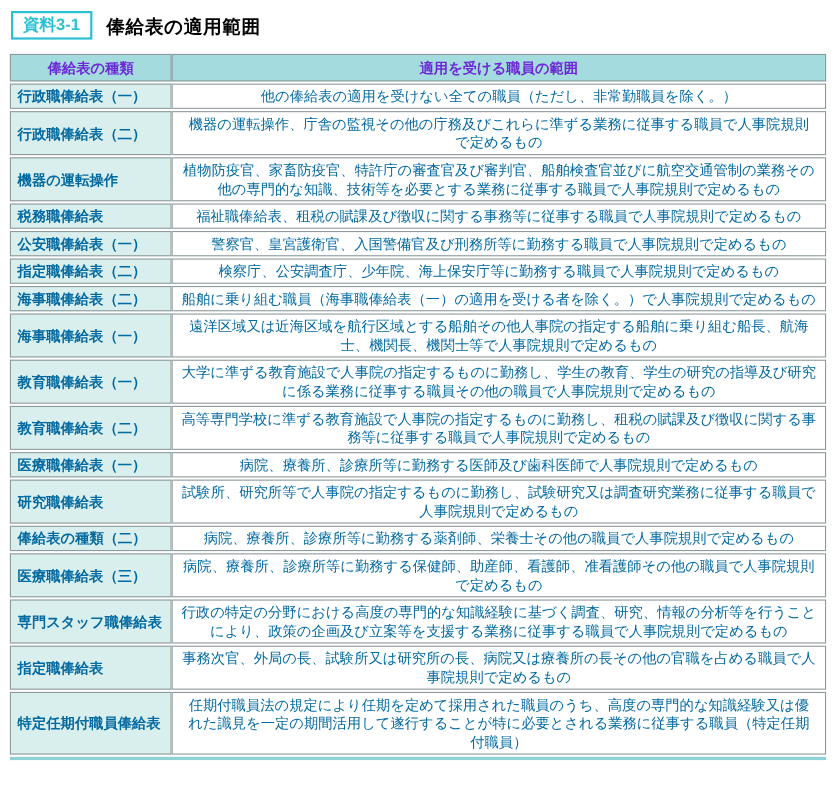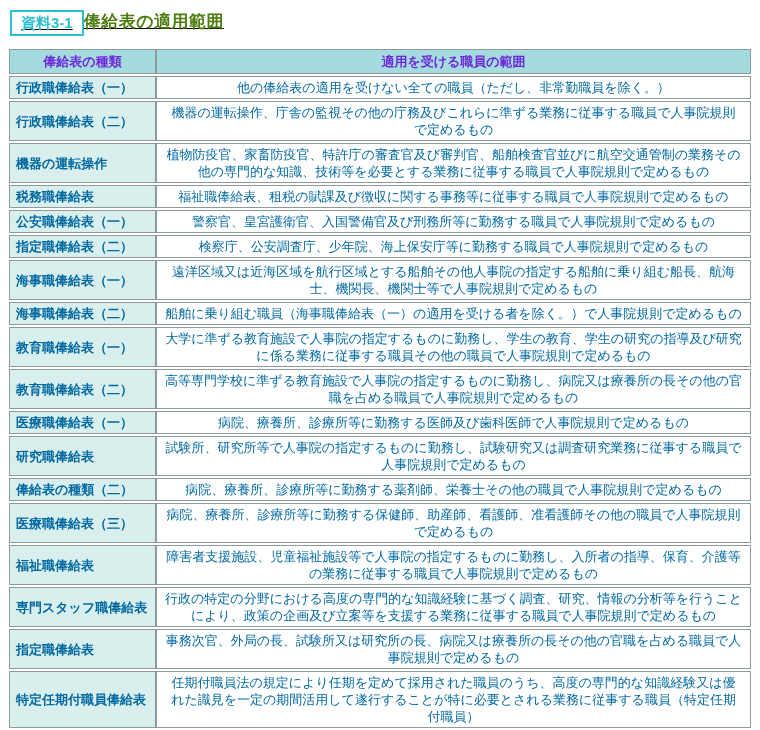--- a/index.html
+++ b/index.html
@@ -12,39 +12,39 @@
   .page {
     box-sizing: border-box;
     width: 760px;
     height: 730px;
     padding: 8px 9px 0 9px;
     background: #ffffff;
     overflow: hidden;
   }
   .doc-header {
     display: flex;
-    align-items: flex-start;
+    align-items: flex-end;
+    gap: 13px;
     margin: 2px 0 11px 1px;
-    text-decoration: underline;
   }
   .badge {
     display: inline-block;
     color: #2bc0d2;
     border: 2px solid #2bc0d2;
     background: #ffffff;
     font-weight: bold;
     font-size: 15px;
     line-height: 19px;
     padding: 1px 9px 2px 9px;
     white-space: nowrap;
   }
   .title {
     font-size: 17px;
     font-weight: bold;
-    color: #4d7c0f;
+    color: #000000;
     margin: 0;
     letter-spacing: 0.5px;
   }
   .table-wrap {
     border-bottom: 3px solid #8ed2d6;
   }
   table.salary-table {
     width: 100%;
     table-layout: fixed;
     border-collapse: separate;
@@ -121,54 +121,50 @@
         </tr>
         <tr>
           <th>公安職俸給表（一）</th>
           <td>警察官、皇宮護衛官、入国警備官及び刑務所等に勤務する職員で人事院規則で定めるもの</td>
         </tr>
         <tr>
           <th>指定職俸給表（二）</th>
           <td>検察庁、公安調査庁、少年院、海上保安庁等に勤務する職員で人事院規則で定めるもの</td>
         </tr>
         <tr>
+          <th>海事職俸給表（二）</th>
+          <td>船舶に乗り組む職員（海事職俸給表（一）の適用を受ける者を除く。）で人事院規則で定めるもの</td>
+        </tr>
+        <tr>
           <th>海事職俸給表（一）</th>
           <td>遠洋区域又は近海区域を航行区域とする船舶その他人事院の指定する船舶に乗り組む船長、航海士、機関長、機関士等で人事院規則で定めるもの</td>
-        </tr>
-        <tr>
-          <th>海事職俸給表（二）</th>
-          <td>船舶に乗り組む職員（海事職俸給表（一）の適用を受ける者を除く。）で人事院規則で定めるもの</td>
         </tr>
         <tr>
           <th>教育職俸給表（一）</th>
           <td>大学に準ずる教育施設で人事院の指定するものに勤務し、学生の教育、学生の研究の指導及び研究に係る業務に従事する職員その他の職員で人事院規則で定めるもの</td>
         </tr>
         <tr>
           <th>教育職俸給表（二）</th>
-          <td>高等専門学校に準ずる教育施設で人事院の指定するものに勤務し、病院又は療養所の長その他の官職を占める職員で人事院規則で定めるもの</td>
+          <td>高等専門学校に準ずる教育施設で人事院の指定するものに勤務し、租税の賦課及び徴収に関する事務等に従事する職員で人事院規則で定めるもの</td>
         </tr>
         <tr>
           <th>医療職俸給表（一）</th>
           <td>病院、療養所、診療所等に勤務する医師及び歯科医師で人事院規則で定めるもの</td>
         </tr>
         <tr>
           <th>研究職俸給表</th>
           <td>試験所、研究所等で人事院の指定するものに勤務し、試験研究又は調査研究業務に従事する職員で人事院規則で定めるもの</td>
         </tr>
         <tr>
           <th>俸給表の種類（二）</th>
           <td>病院、療養所、診療所等に勤務する薬剤師、栄養士その他の職員で人事院規則で定めるもの</td>
         </tr>
         <tr>
           <th>医療職俸給表（三）</th>
           <td>病院、療養所、診療所等に勤務する保健師、助産師、看護師、准看護師その他の職員で人事院規則で定めるもの</td>
-        </tr>
-        <tr>
-          <th>福祉職俸給表</th>
-          <td>障害者支援施設、児童福祉施設等で人事院の指定するものに勤務し、入所者の指導、保育、介護等の業務に従事する職員で人事院規則で定めるもの</td>
         </tr>
         <tr>
           <th>専門スタッフ職俸給表</th>
           <td>行政の特定の分野における高度の専門的な知識経験に基づく調査、研究、情報の分析等を行うことにより、政策の企画及び立案等を支援する業務に従事する職員で人事院規則で定めるもの</td>
         </tr>
         <tr>
           <th>指定職俸給表</th>
           <td>事務次官、外局の長、試験所又は研究所の長、病院又は療養所の長その他の官職を占める職員で人事院規則で定めるもの</td>
         </tr>
         <tr>

